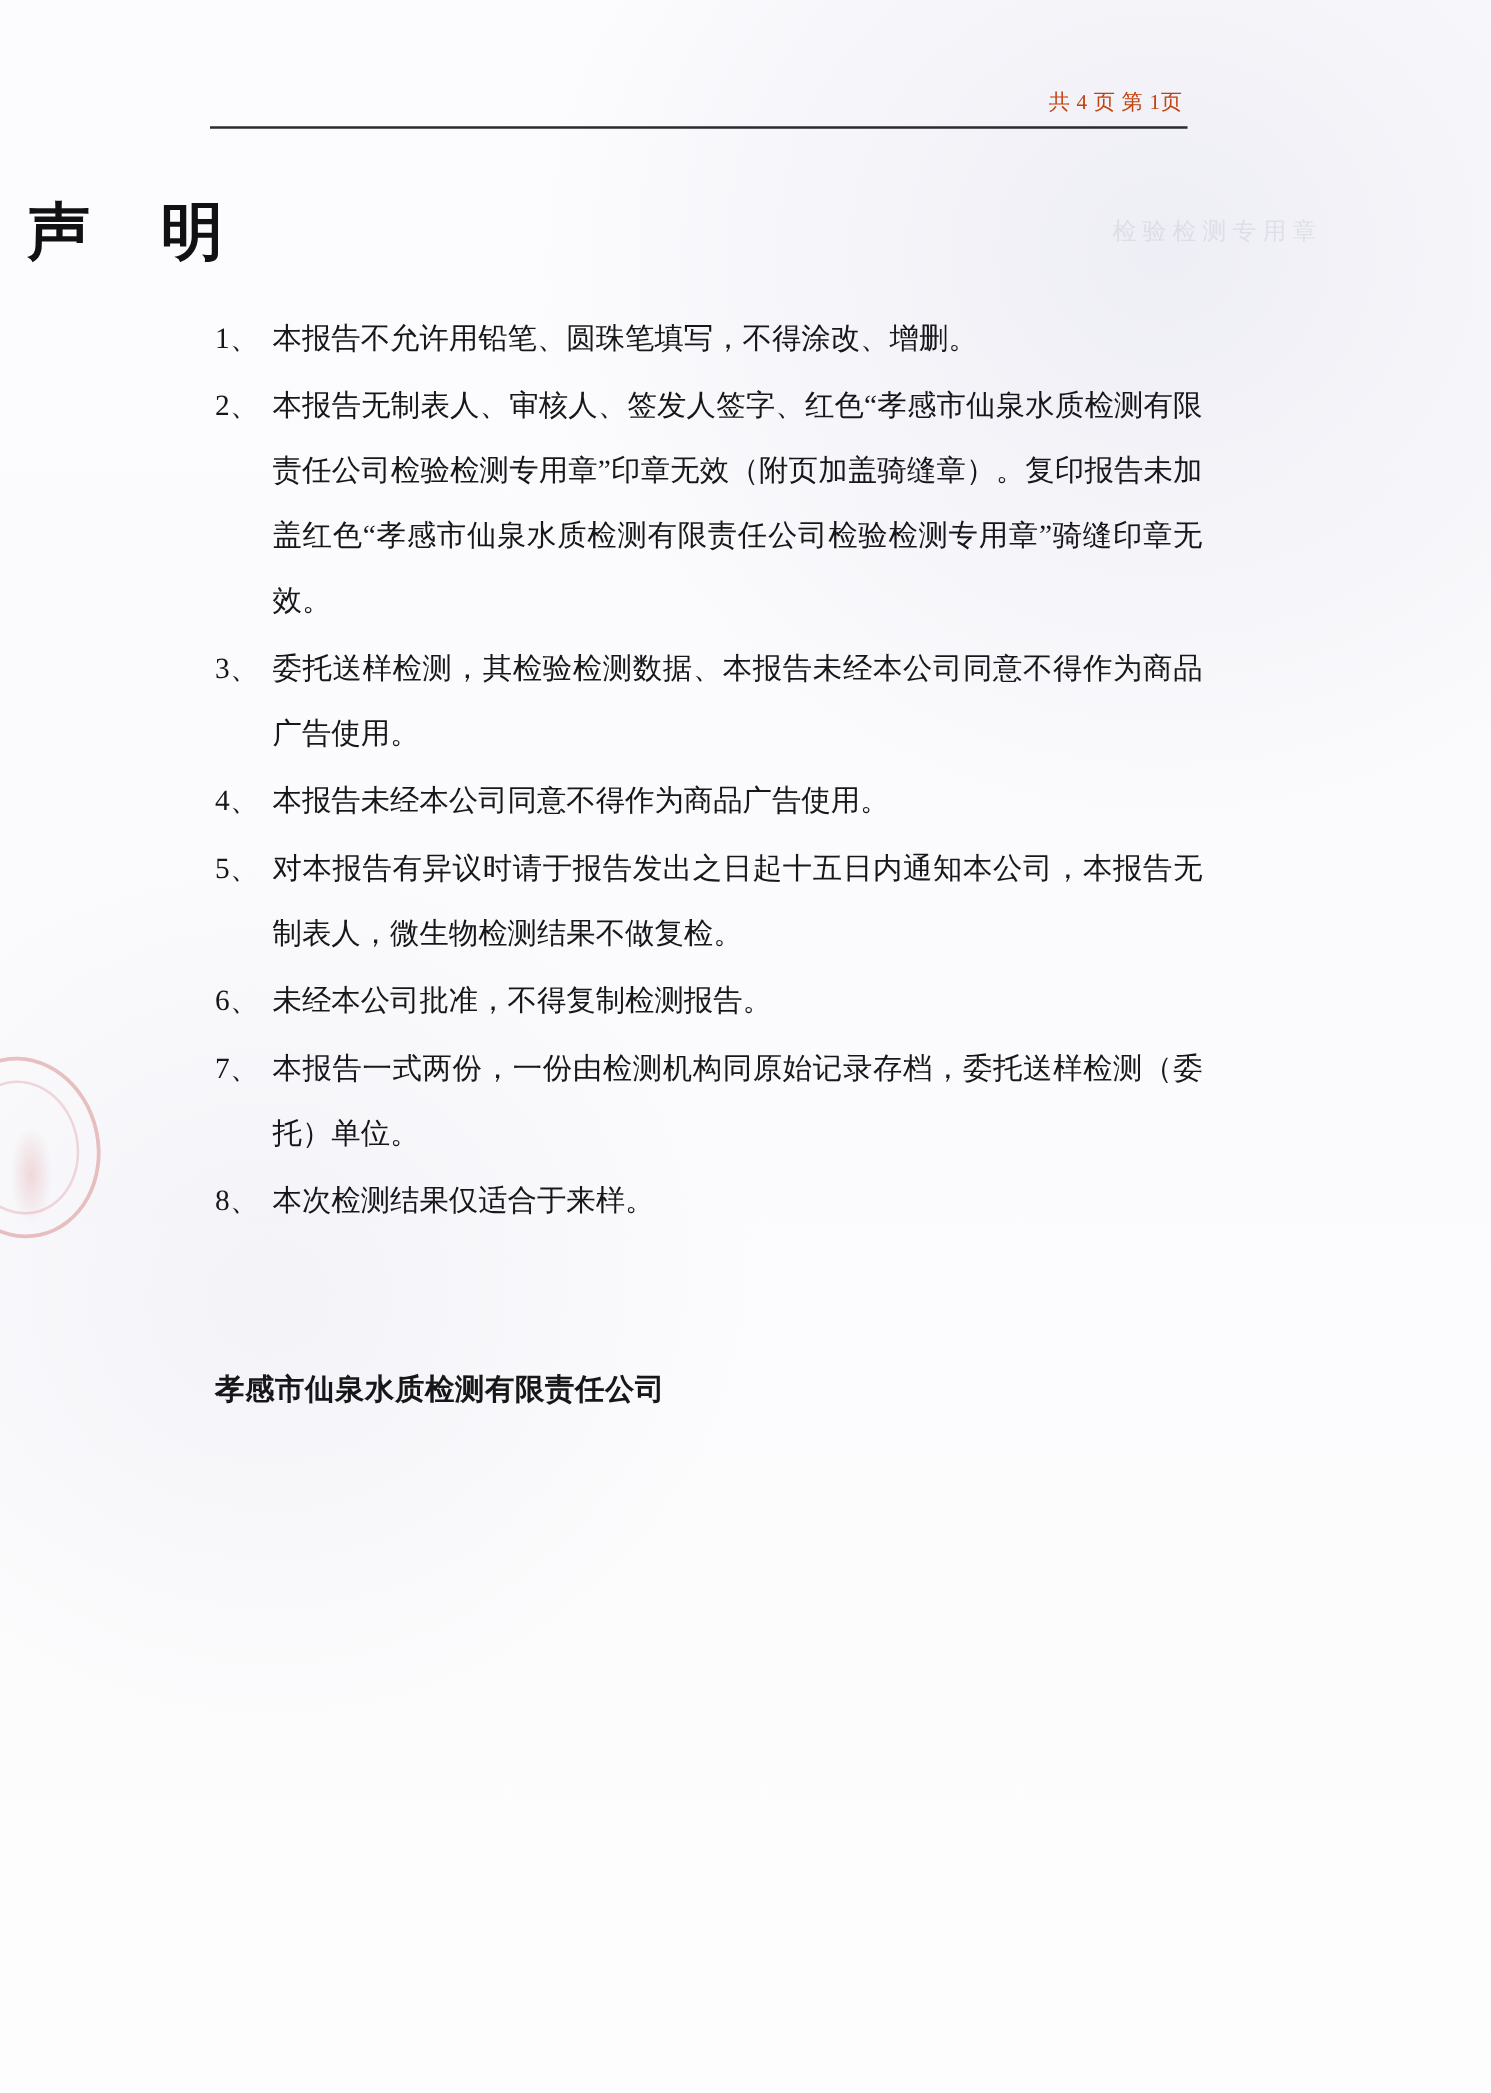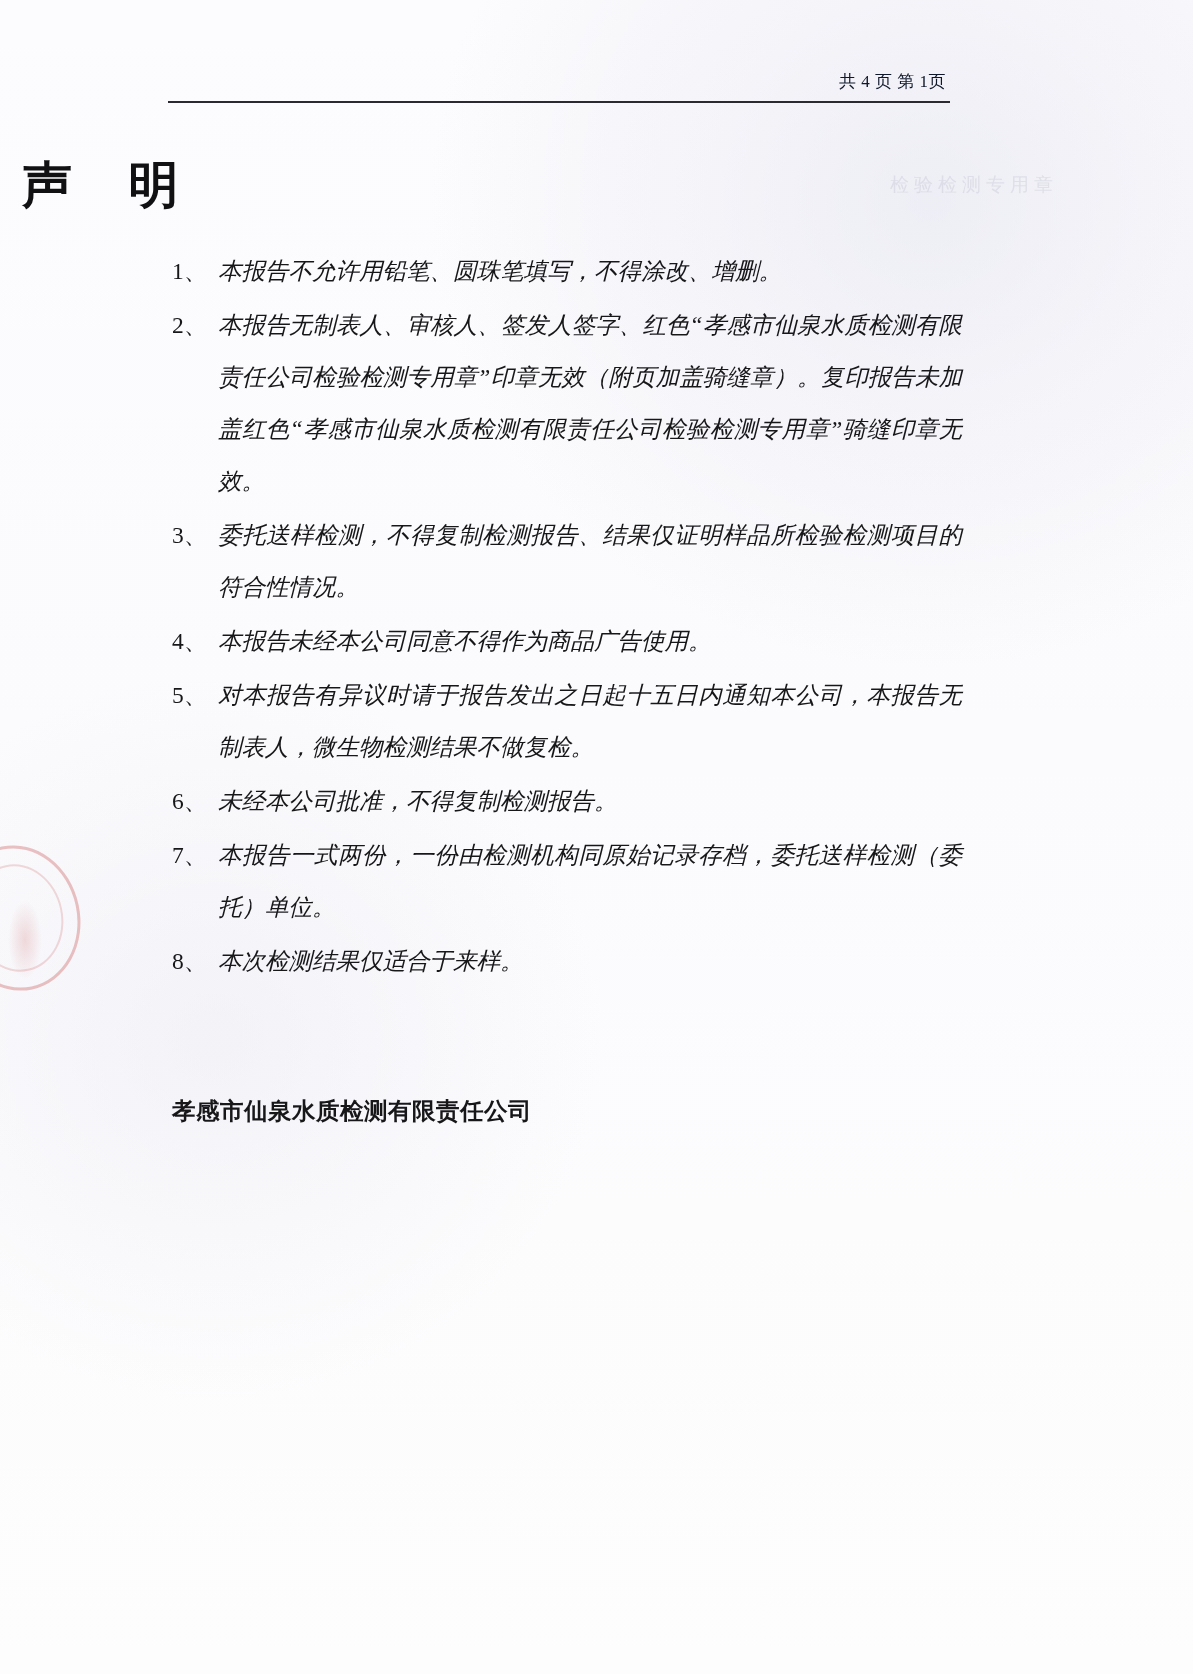--- a/index.html
+++ b/index.html
@@ -34,21 +34,21 @@
   .header {
     position: absolute;
     left: 168px;
     top: 70px;
     width: 782px;
   }
   .header-pages {
     text-align: right;
     font-size: 17px;
     letter-spacing: 0.5px;
-    color: #0f172a;
+    color: #c2410c;
     font-family: "Liberation Serif", serif;
     padding-right: 4px;
   }
   .header-rule {
     margin-top: 8px;
     height: 2px;
     background: #2a2a30;
   }
 
   
@@ -82,21 +82,20 @@
   }
   .clause-num {
     flex: 0 0 auto;
     width: 46px;
     white-space: nowrap;
   }
   .clause-text {
     flex: 1 1 auto;
     text-align: justify;
     text-justify: inter-ideograph;
-    font-style: italic;
   }
 
   
   .company {
     position: absolute;
     left: 172px;
     top: 1095px;
     font-size: 23.5px;
     font-weight: bold;
     letter-spacing: 0.5px;
@@ -176,21 +175,21 @@
     <div class="clause">
       <span class="clause-num">1、</span>
       <span class="clause-text">本报告不允许用铅笔、圆珠笔填写，不得涂改、增删。</span>
     </div>
     <div class="clause">
       <span class="clause-num">2、</span>
       <span class="clause-text">本报告无制表人、审核人、签发人签字、红色“孝感市仙泉水质检测有限责任公司检验检测专用章”印章无效（附页加盖骑缝章）。复印报告未加盖红色“孝感市仙泉水质检测有限责任公司检验检测专用章”骑缝印章无效。</span>
     </div>
     <div class="clause">
       <span class="clause-num">3、</span>
-      <span class="clause-text">委托送样检测，不得复制检测报告、结果仅证明样品所检验检测项目的符合性情况。</span>
+      <span class="clause-text">委托送样检测，其检验检测数据、本报告未经本公司同意不得作为商品广告使用。</span>
     </div>
     <div class="clause">
       <span class="clause-num">4、</span>
       <span class="clause-text">本报告未经本公司同意不得作为商品广告使用。</span>
     </div>
     <div class="clause">
       <span class="clause-num">5、</span>
       <span class="clause-text">对本报告有异议时请于报告发出之日起十五日内通知本公司，本报告无制表人，微生物检测结果不做复检。</span>
     </div>
     <div class="clause">

